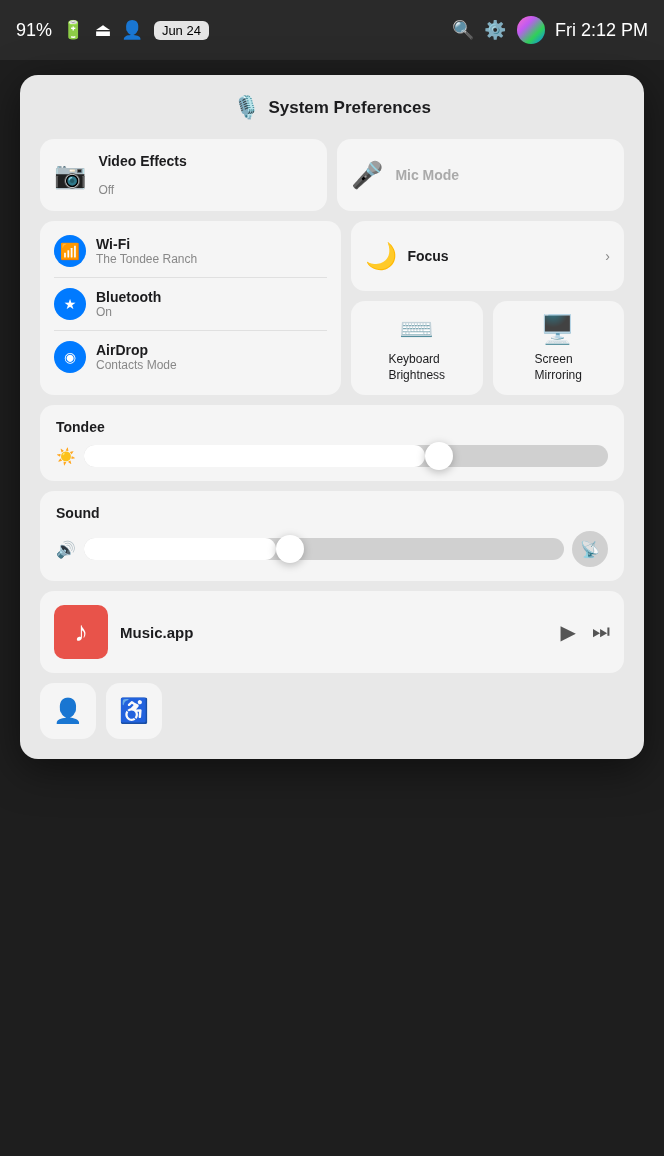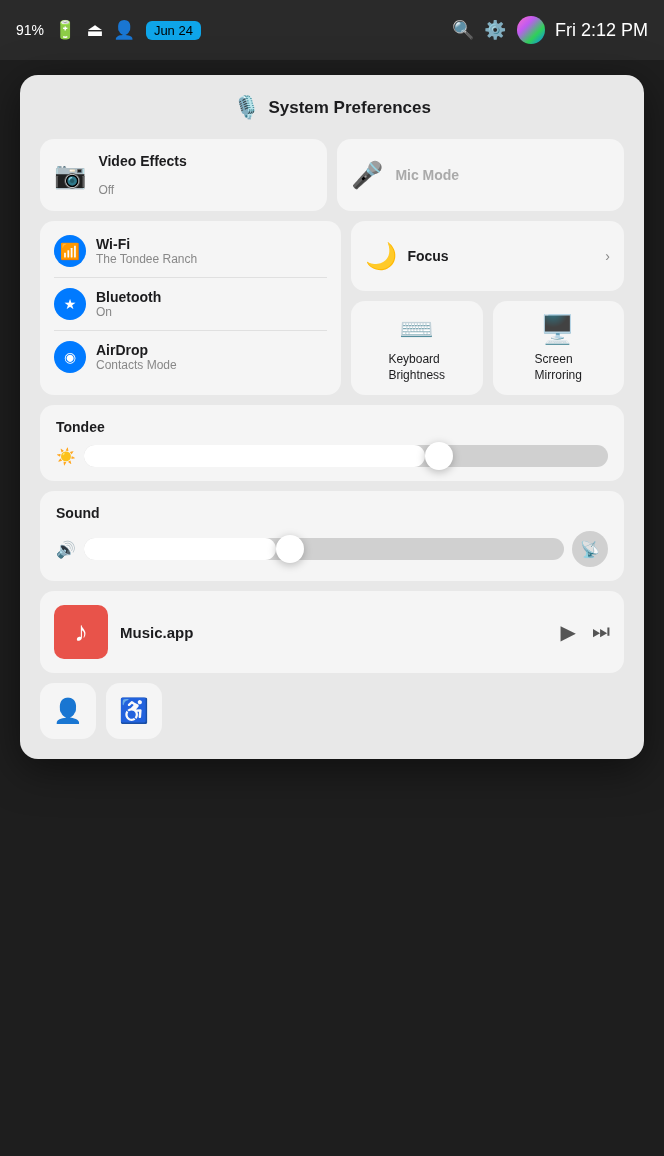--- a/index.html
+++ b/index.html
@@ -28,34 +28,34 @@
       display: flex;
       align-items: center;
       gap: 10px;
     }
     .menubar-right {
       display: flex;
       align-items: center;
       gap: 10px;
     }
     .battery-text {
-      font-size: 14px;
+      font-size: 18px;
       color: white;
     }
     .battery-icon {
       display: inline-flex;
       align-items: center;
       font-size: 18px;
     }
     .menubar-icon {
       font-size: 18px;
       color: white;
     }
     .date-chip {
-      background: #0ea5e9;
+      background: #e5e5e5;
       color: black;
       border-radius: 6px;
       padding: 2px 8px;
       font-size: 13px;
       font-weight: 500;
     }
     .siri-icon {
       width: 28px;
       height: 28px;
       border-radius: 50%;

